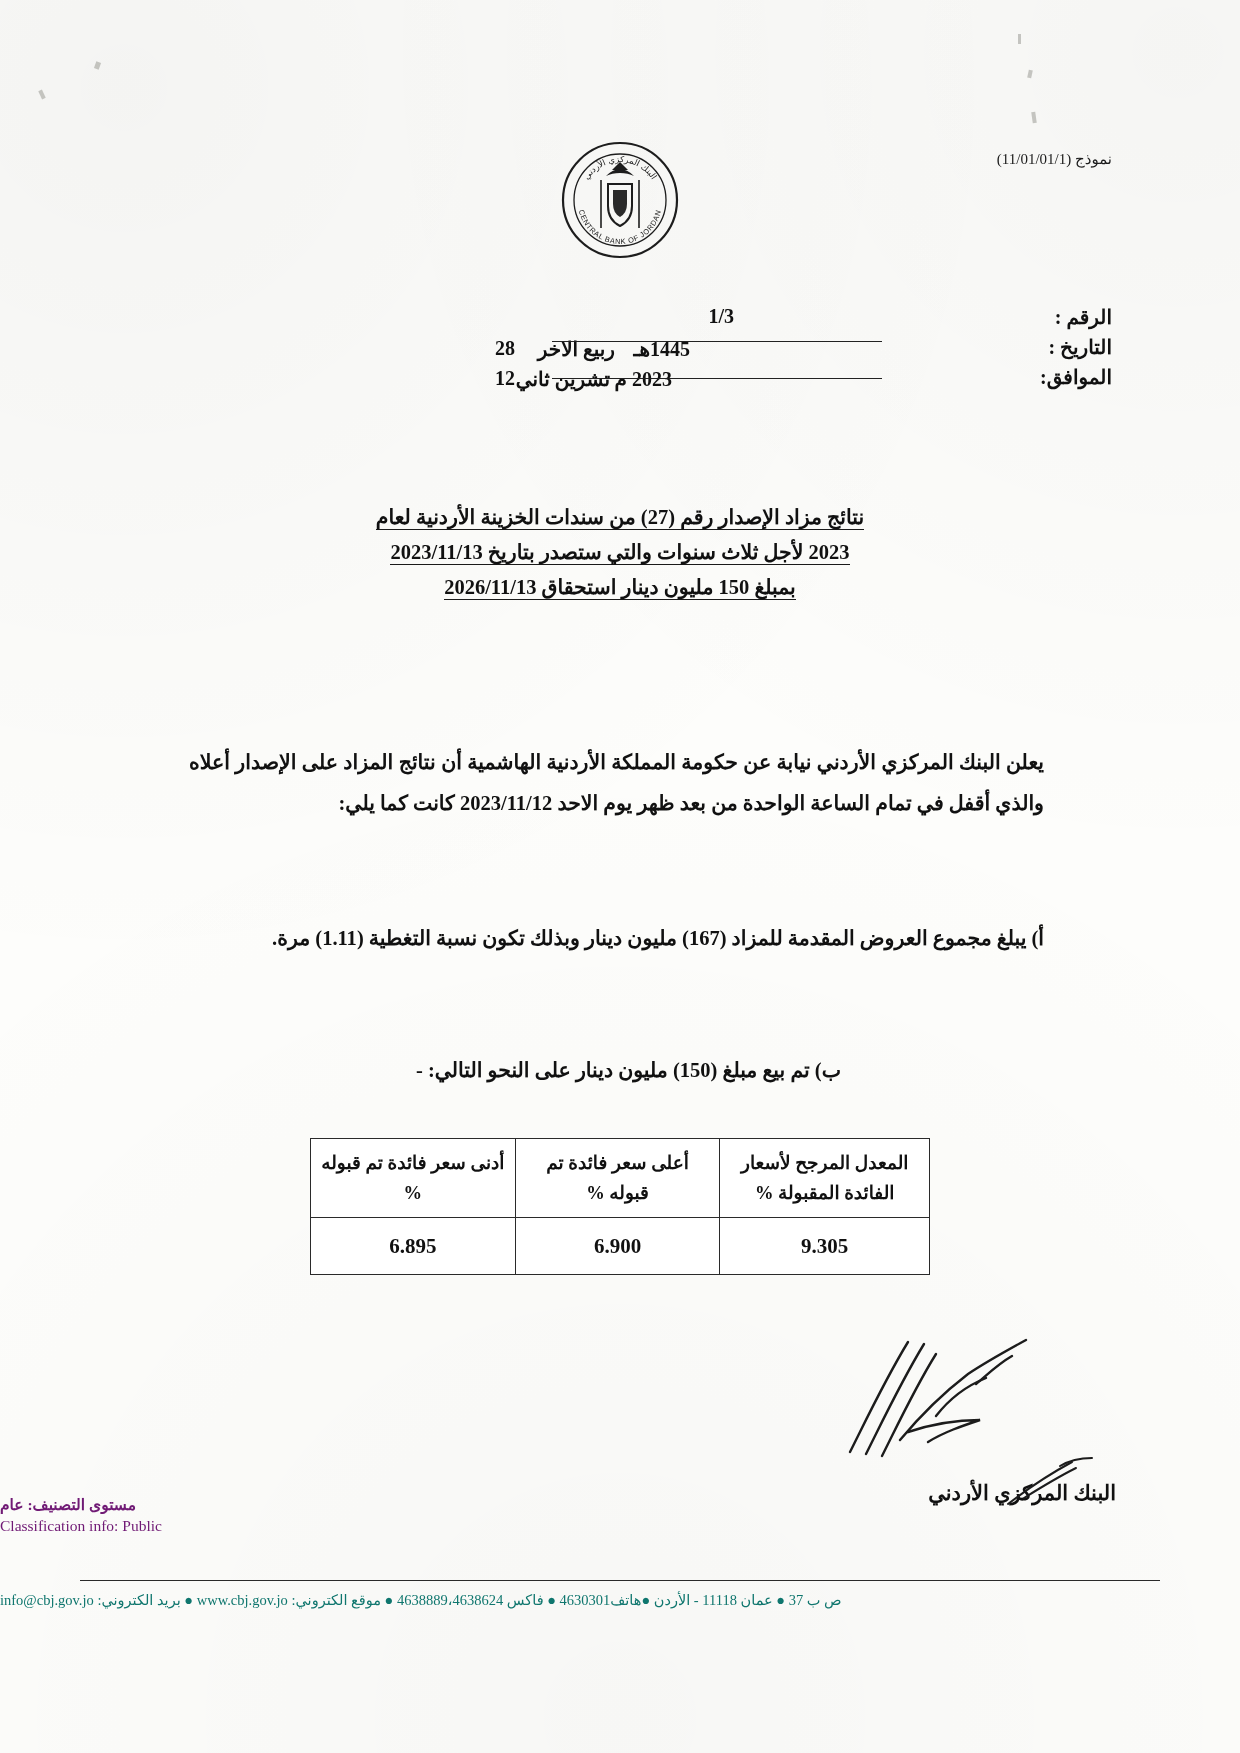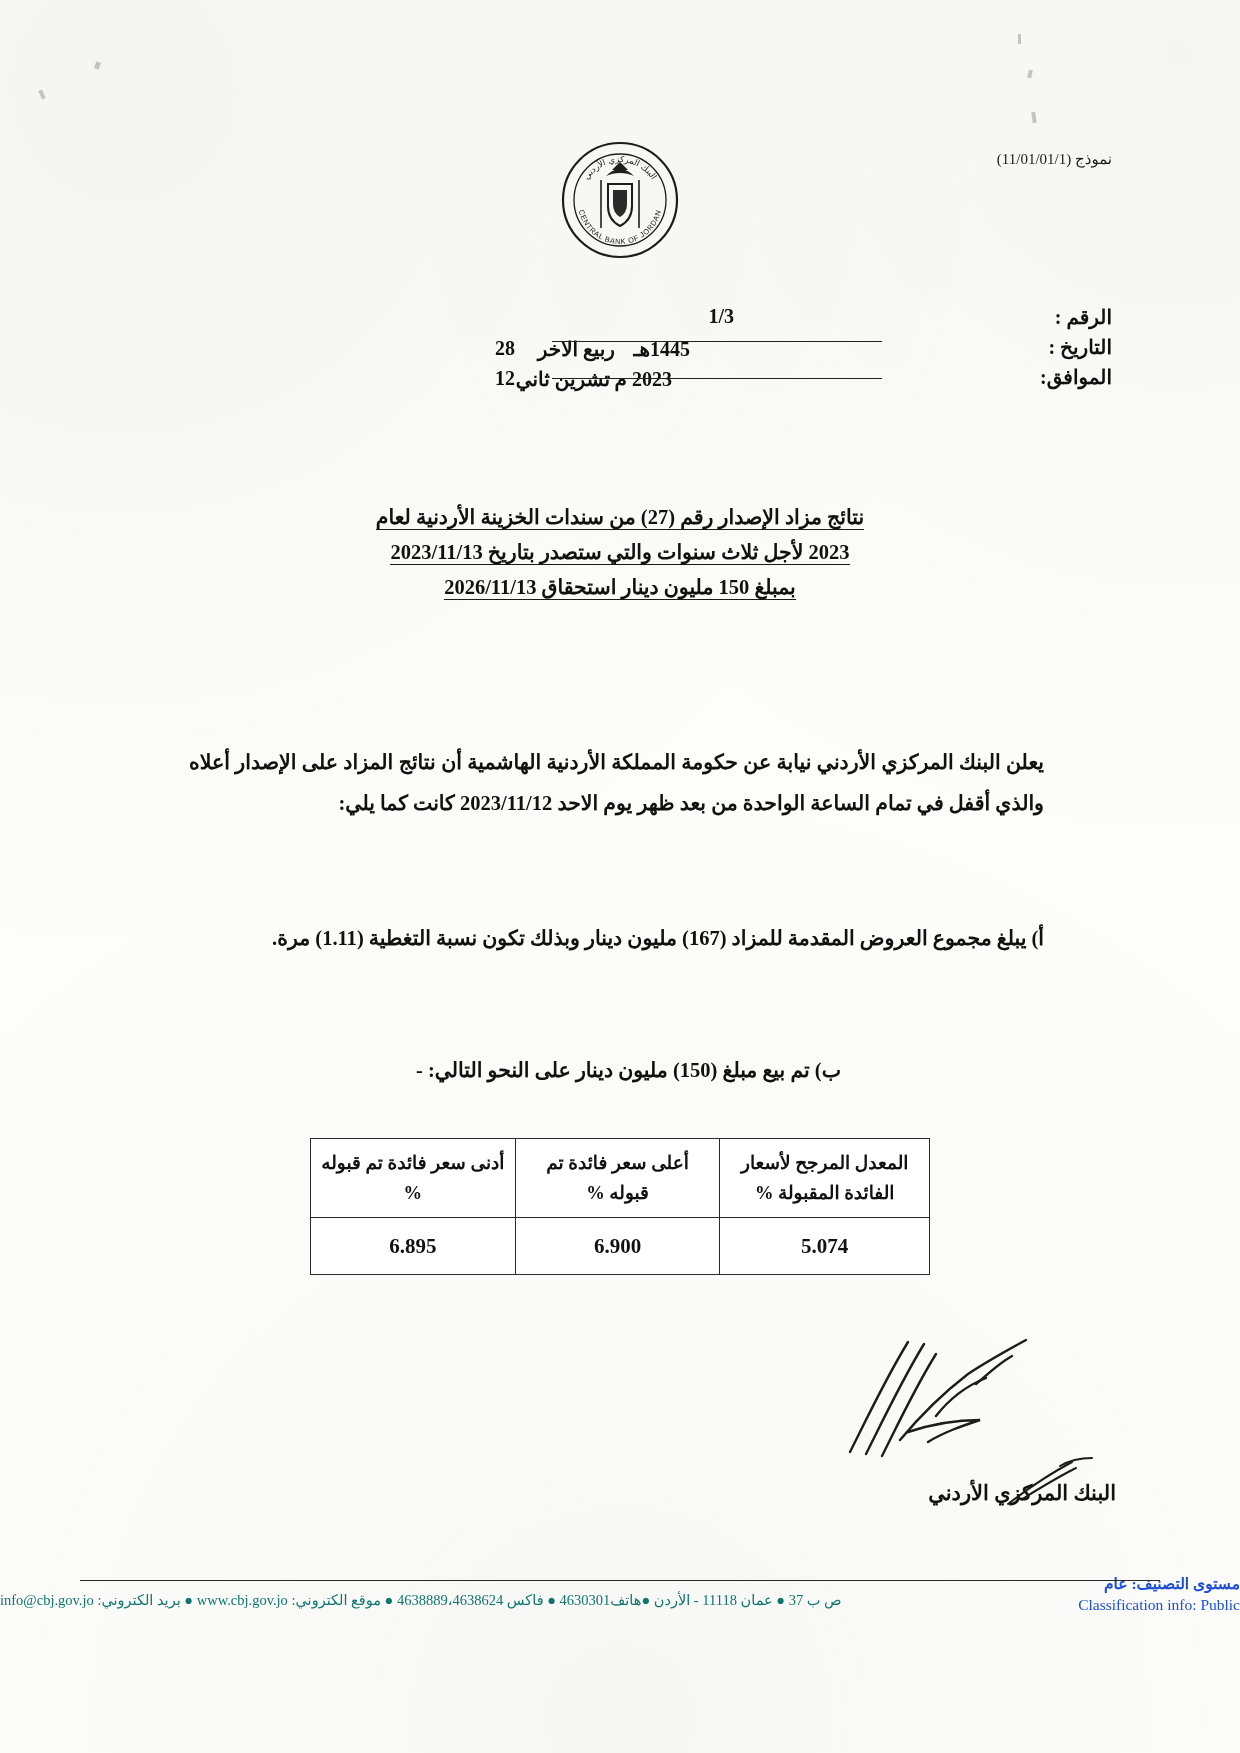--- a/index.html
+++ b/index.html
@@ -210,25 +210,25 @@
     position: absolute;
     top: 1452px;
     left: 1000px;
     width: 110px;
     height: 60px;
   }
 
   
   .classification {
     position: absolute;
-    top: 1575px;
+    top: 1496px;
     left: 0;
     right: 0;
-    text-align: right;
-    color: #1d4ed8;
+    text-align: left;
+    color: #701a75;
   }
   .cls-ar {
     direction: rtl;
     font-family: "Liberation Serif", serif;
     font-size: 15.5px;
     font-weight: bold;
     margin-bottom: 3px;
   }
   .cls-en {
     font-family: "Liberation Serif", serif;
@@ -338,21 +338,21 @@
   <table class="results-table">
     <thead>
       <tr>
         <th>المعدل المرجح لأسعار الفائدة المقبولة %</th>
         <th>أعلى سعر فائدة تم قبوله %</th>
         <th>أدنى سعر فائدة تم قبوله %</th>
       </tr>
     </thead>
     <tbody>
       <tr>
-        <td>5.074</td>
+        <td>9.305</td>
         <td>6.900</td>
         <td>6.895</td>
       </tr>
     </tbody>
   </table>
 
   <div class="sig-wrap">
     <svg width="330" height="150" viewBox="0 0 330 150" style="position:absolute;top:-10px;right:0;">
       <g fill="none" stroke="#1c1c1c" stroke-width="2.4" stroke-linecap="round">
         <path d="M60 132 C78 96 96 58 118 22"></path>

